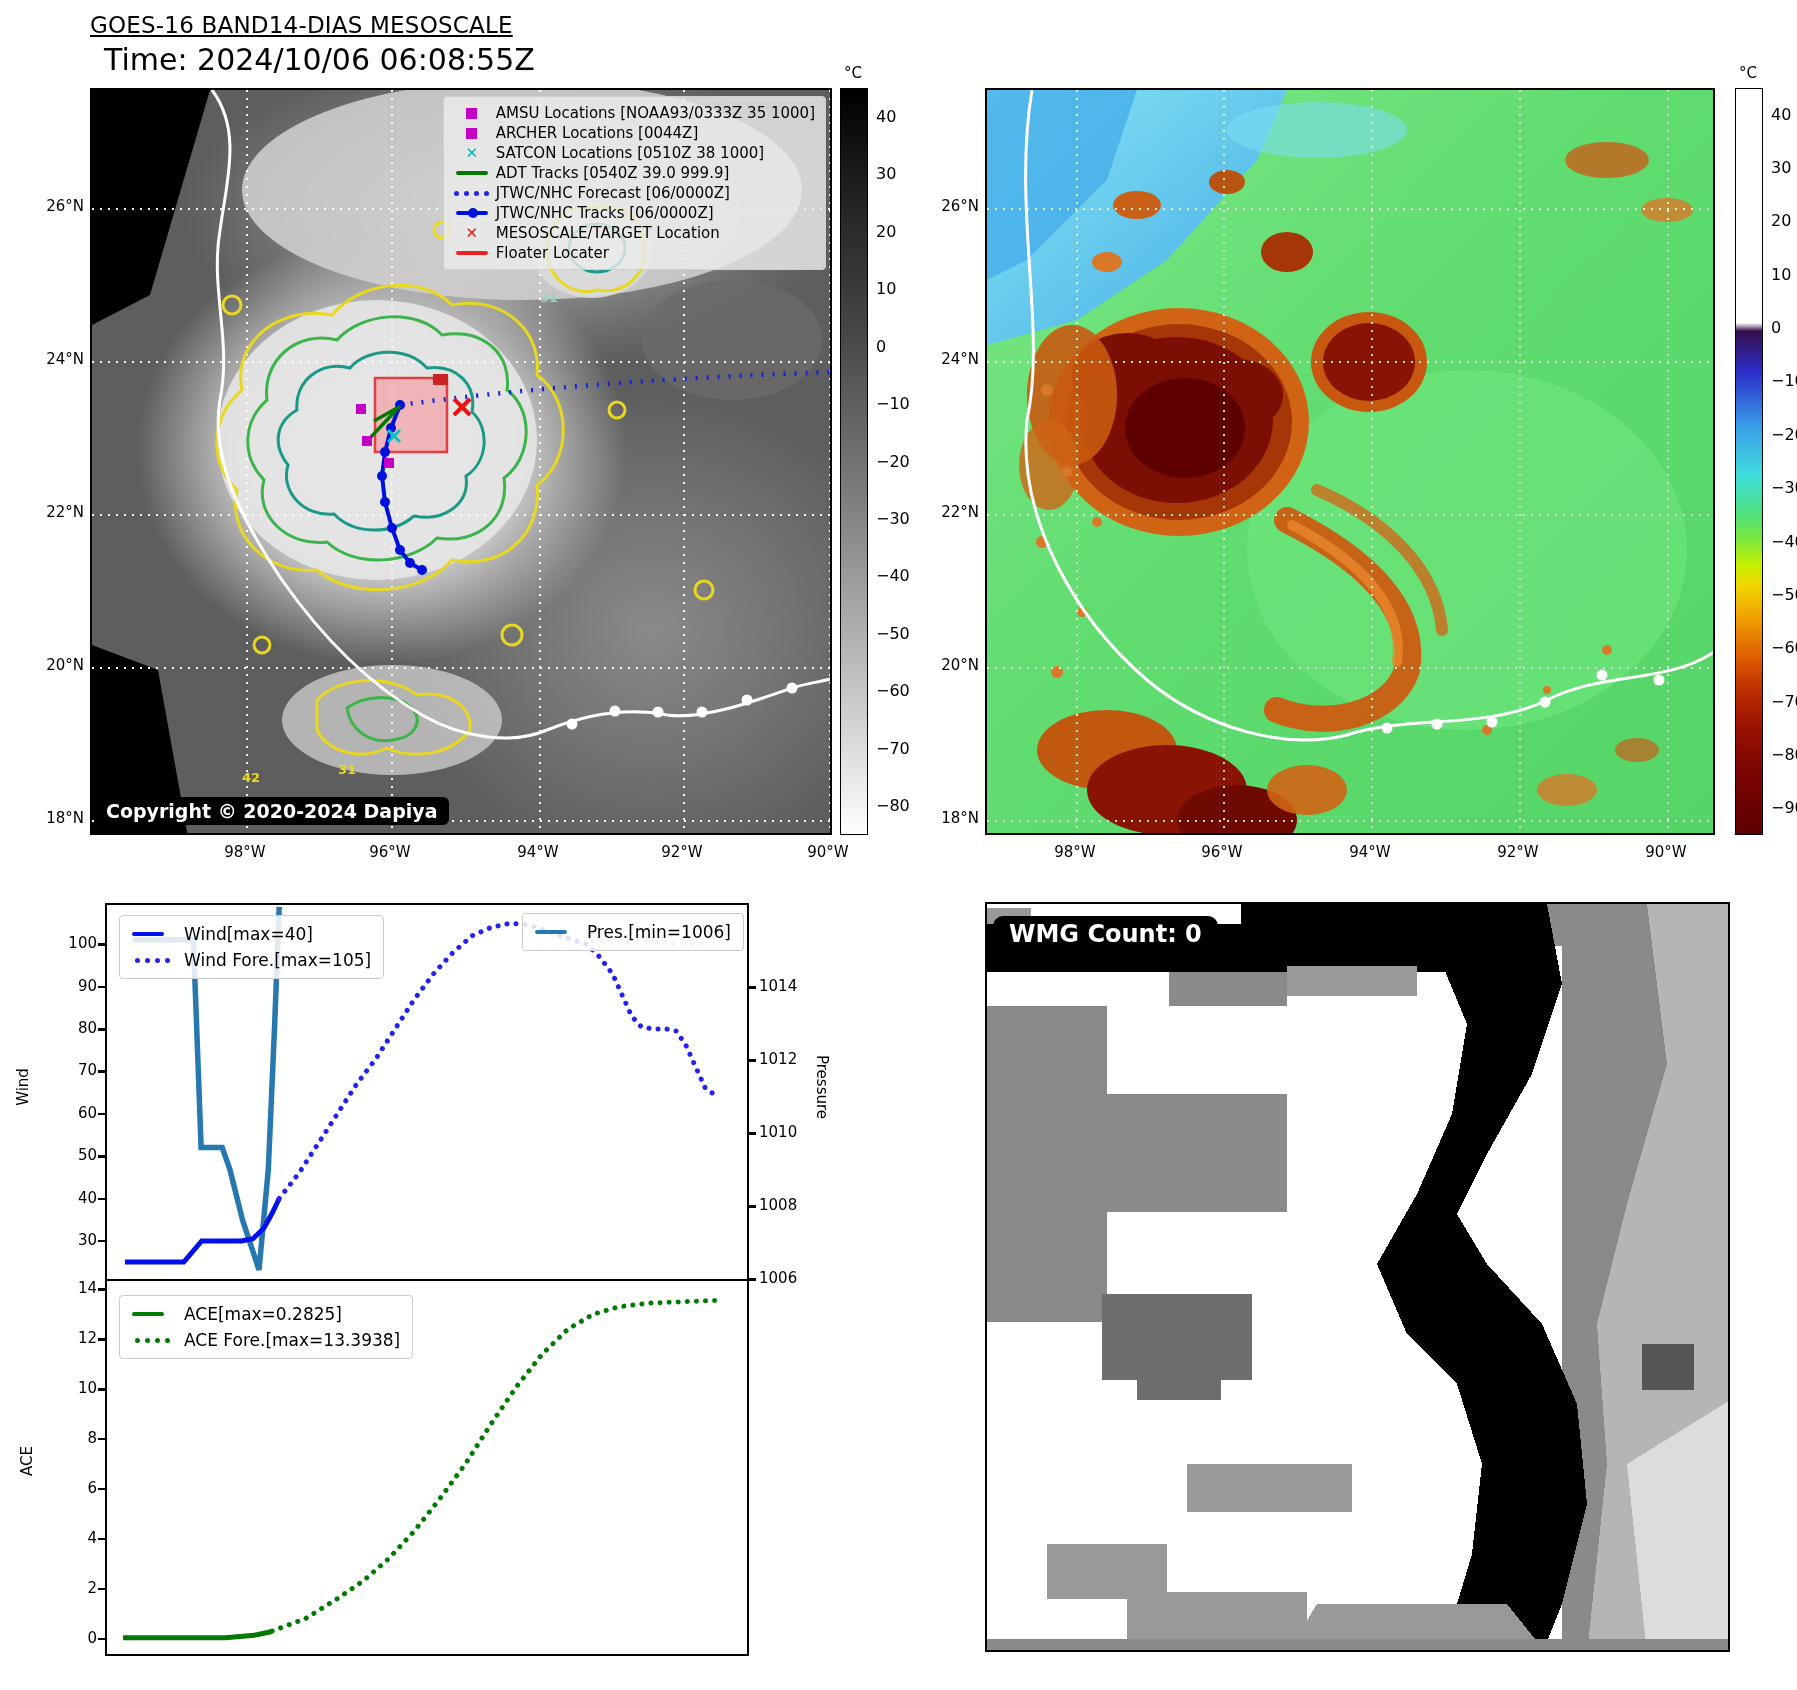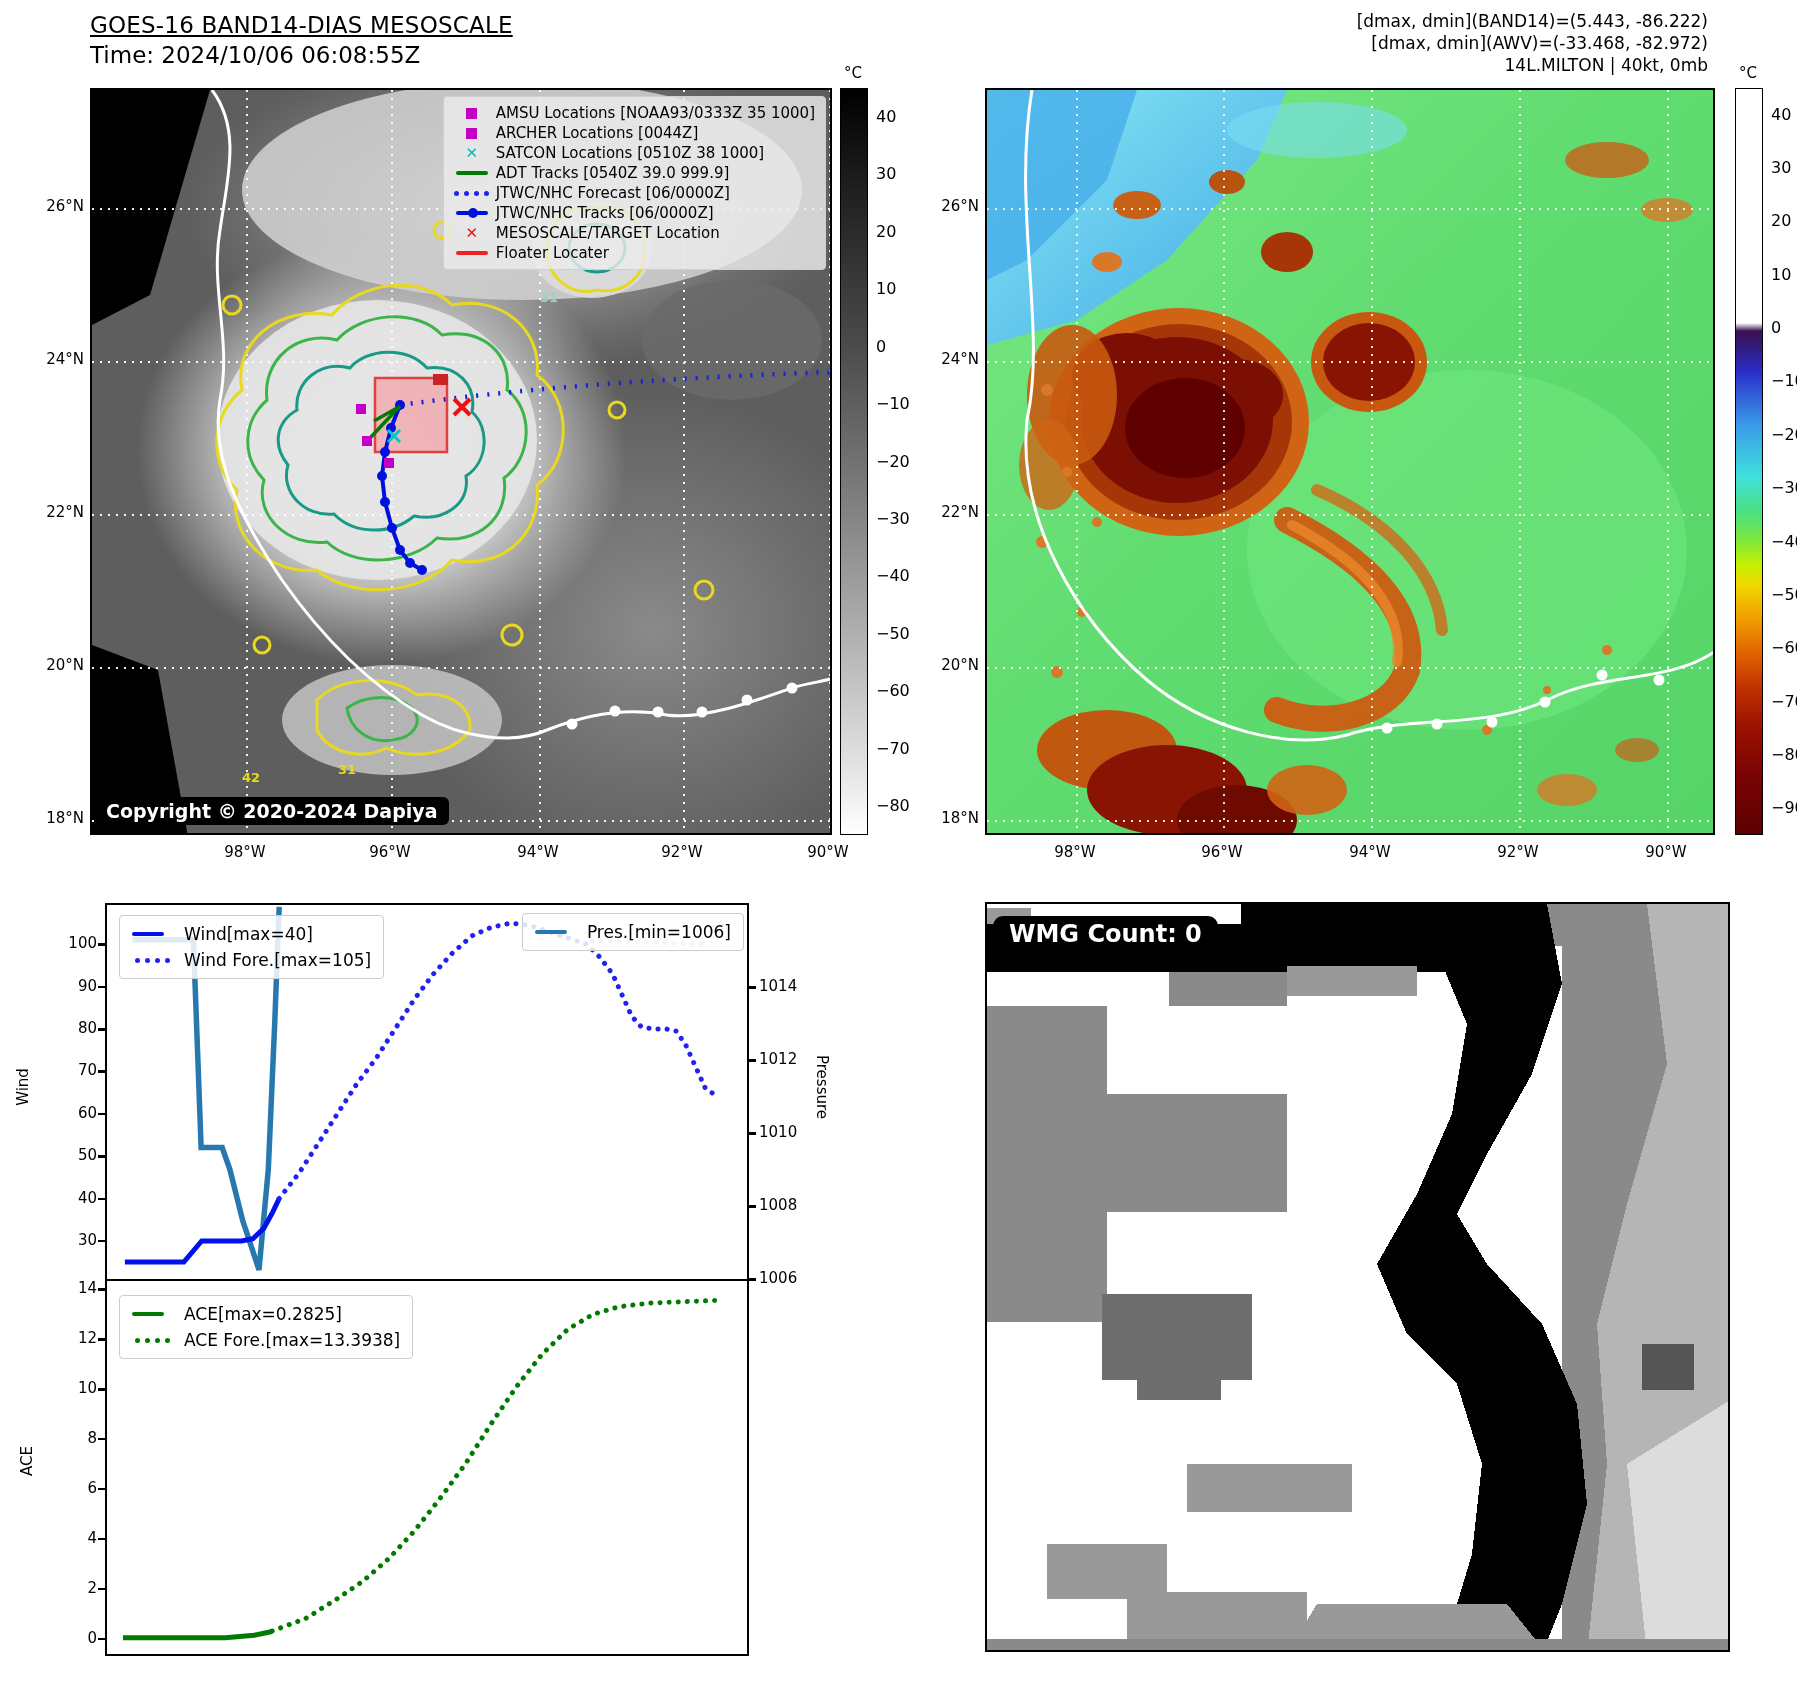--- a/index.html
+++ b/index.html
@@ -2,21 +2,21 @@
 <html><head>
 <meta charset="utf-8">
 <style>
   html,body{margin:0;padding:0;background:#fff;}
   .page{position:relative;width:1797px;height:1690px;background:#fff;
         font-family:"DejaVu Sans",sans-serif;color:#000;overflow:hidden;}
   .panel{position:absolute;border:2px solid #000;box-sizing:border-box;overflow:hidden;}
   .panel svg{position:absolute;left:0;top:0;}
   
   .title-l{position:absolute;left:90px;top:12px;font-size:23px;letter-spacing:.2px;text-decoration:underline;}
-  .title-l2{position:absolute;left:90px;top:42px;font-size:23px;text-align:right;}
+  .title-l2{position:absolute;left:104px;top:42px;font-size:30px;text-align:right;}
   .hdr-r{position:absolute;right:89px;top:10px;text-align:right;font-size:17px;line-height:22px;}
   
   .latlab{position:absolute;width:70px;text-align:right;font-size:15px;}
   .lonlab{position:absolute;width:70px;text-align:center;font-size:15px;}
   
   .mleg{position:absolute;right:4px;top:6px;background:rgba(236,236,236,.82);
         border:1px solid #cfcfcf;border-radius:4px;padding:6px 10px 6px 8px;}
   .mleg-row{display:flex;align-items:center;height:20px;white-space:nowrap;}
   .mleg-mark{width:40px;display:flex;align-items:center;justify-content:center;flex:none;}
   .mleg-lab{font-size:15px;padding-left:4px;}
@@ -48,25 +48,20 @@
   .chart-wrap{position:absolute;border:2px solid #000;box-sizing:content-box;overflow:visible;}
   .chart-wrap svg{position:absolute;left:0;top:0;overflow:visible;}
 </style>
 </head>
 <body>
 
 <div class="page">
 
   <div class="title-l">GOES-16 BAND14-DIAS MESOSCALE</div>
   <div class="title-l2">Time: 2024/10/06 06:08:55Z</div>
-  <div class="hdr-r">
-    <div>[dmax, dmin](BAND14)=(5.443, -86.222)</div>
-    <div>[dmax, dmin](AWV)=(-33.468, -82.972)</div>
-    <div>14L.MILTON | 40kt, 0mb</div>
-  </div>
 
   <div id="map-left" class="panel" style="left:90px;top:88px;width:742px;height:747px;background:linear-gradient(#636363,#555);">
     <svg width="742" height="747" viewBox="0 0 742 747">
       <defs>
         <radialGradient id="gl1">
             <stop offset="0%" stop-color="#ededed"></stop>
             <stop offset="55%" stop-color="#cfcfcf"></stop>
             <stop offset="100%" stop-color="#cfcfcf" stop-opacity="0"></stop>
           </radialGradient>
         <radialGradient id="gl2">

